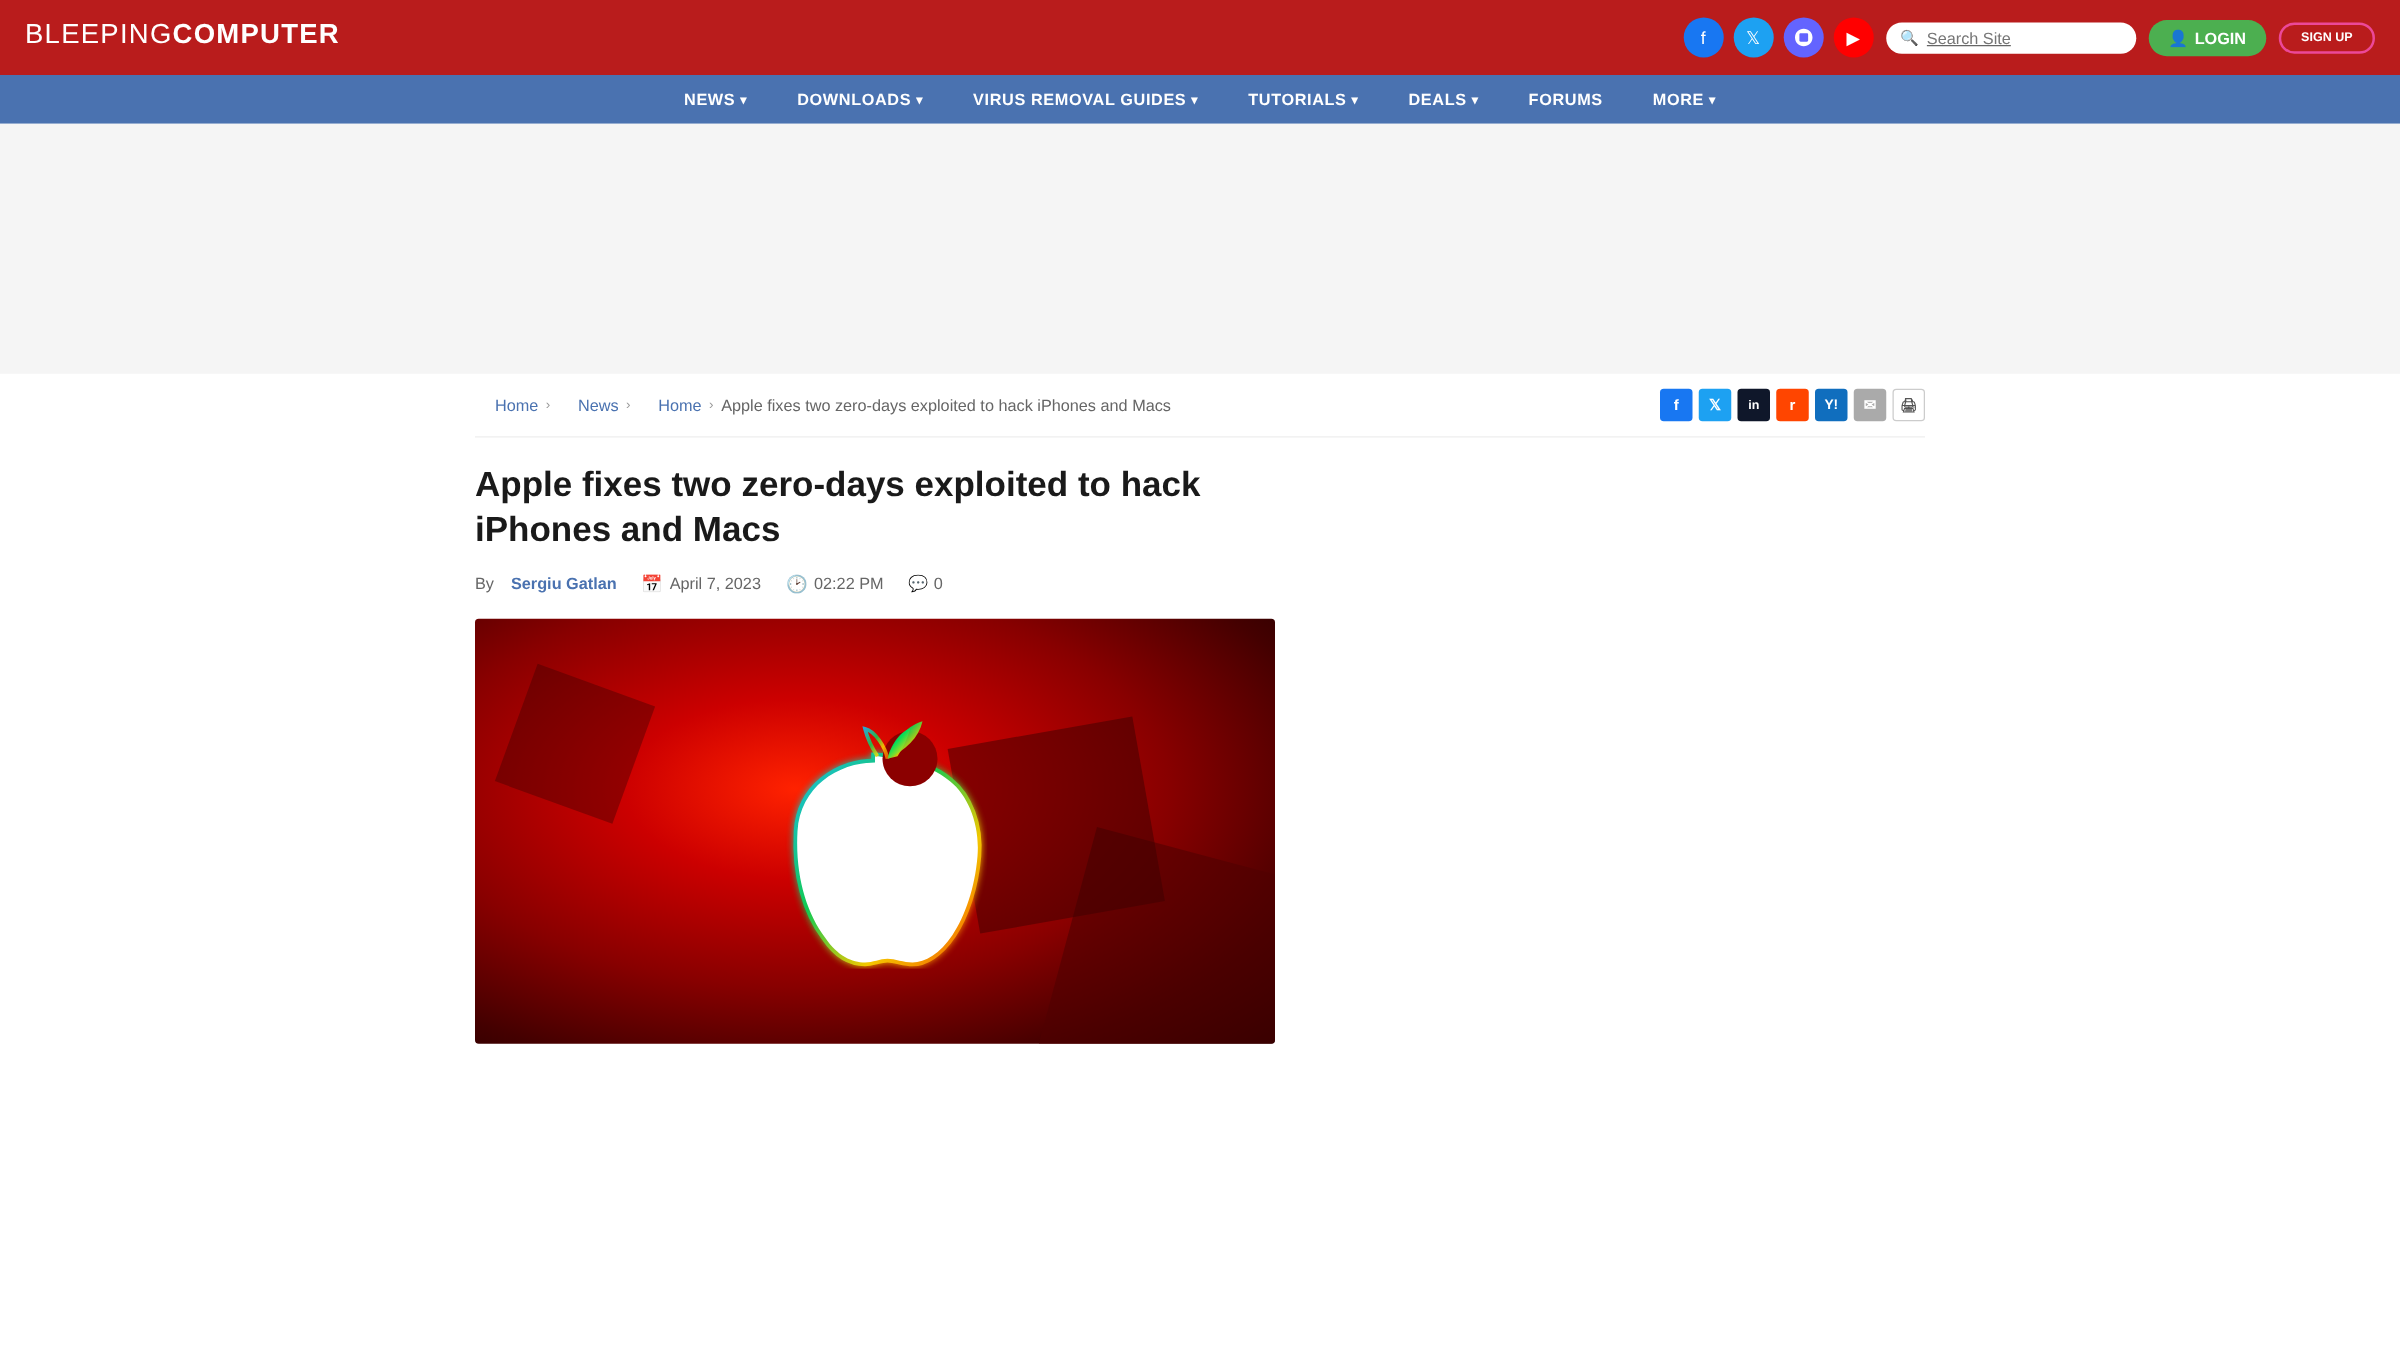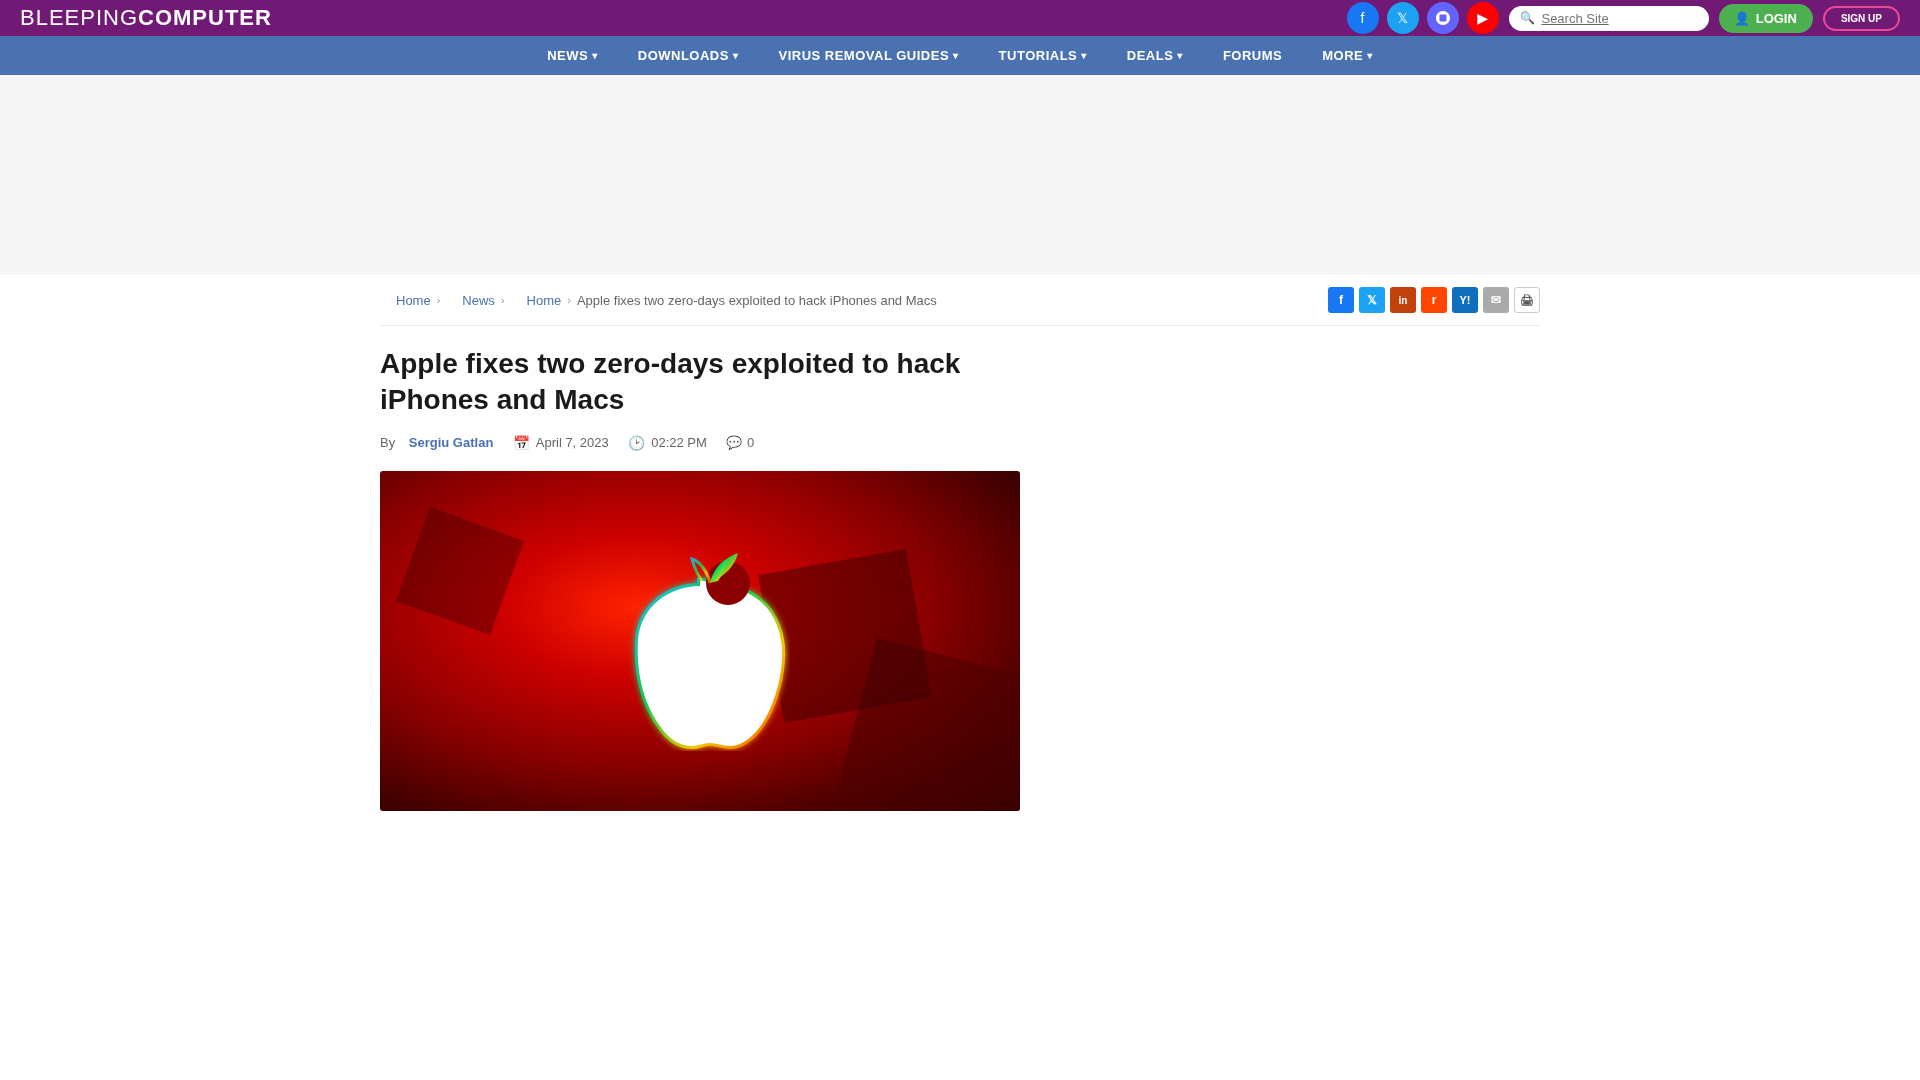--- a/index.html
+++ b/index.html
@@ -1,23 +1,23 @@
 <!DOCTYPE html>
 <html><head>
   <meta charset="utf-8">
   <style>
     * { margin: 0; padding: 0; box-sizing: border-box; }
     body { font-family: Arial, sans-serif; background: #fff; color: #333; font-size: 14px; }
 
     
     .header {
-      background: #701a75;
-      padding: 2px 20px;
-      display: flex;
-      align-items: center;
+      background: #b91c1c;
+      padding: 14px 20px;
+      display: flex;
+      align-items: flex-start;
       justify-content: space-between;
     }
     .logo {
       color: #fff;
       font-size: 22px;
       font-weight: 400;
       letter-spacing: 1px;
       text-decoration: none;
     }
     .logo strong { font-weight: 900; }
@@ -158,21 +158,21 @@
       display: flex;
       align-items: center;
       justify-content: center;
       color: #fff;
       font-size: 12px;
       cursor: pointer;
       font-weight: bold;
     }
     .share-facebook { background: #1877f2; }
     .share-twitter { background: #1da1f2; }
-    .share-linkedin { background: #c2410c; }
+    .share-linkedin { background: #0f172a; }
     .share-reddit { background: #ff4500; }
     .share-yammer { background: #106ebe; }
     .share-email { background: #aaa; }
     .share-print { background: #fff; border: 1px solid #ccc; color: #555; }
 
     
     .article-section {
       padding: 20px 0;
     }
     .article-title {

